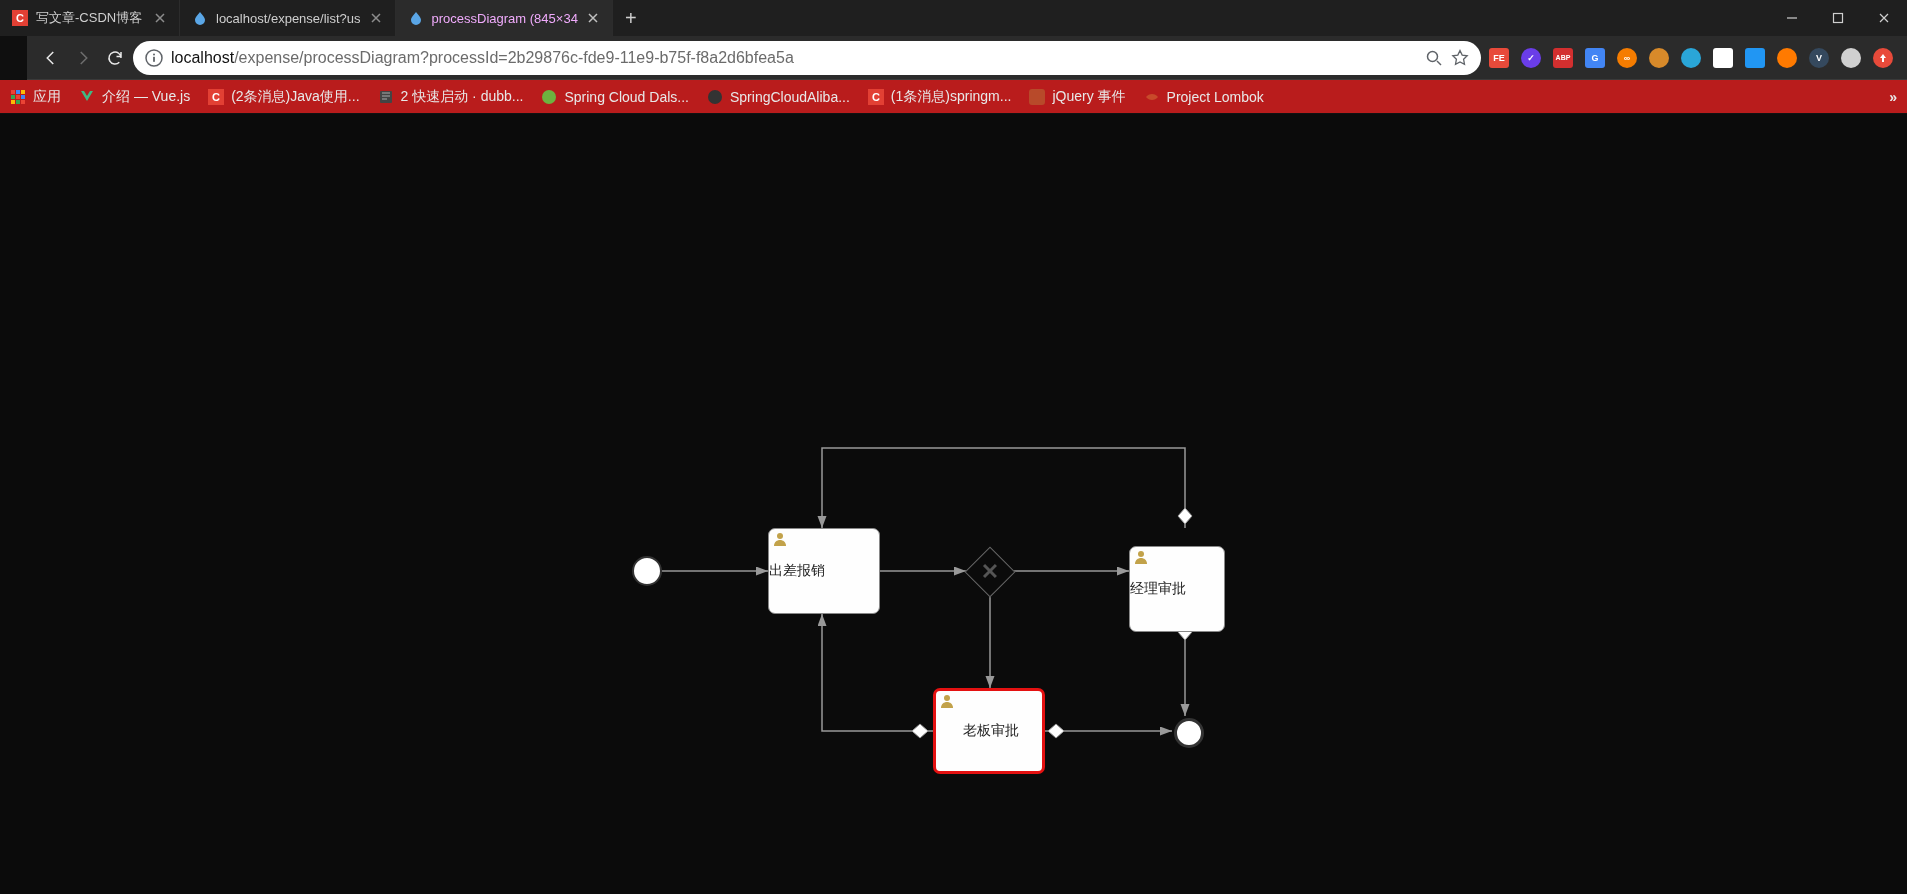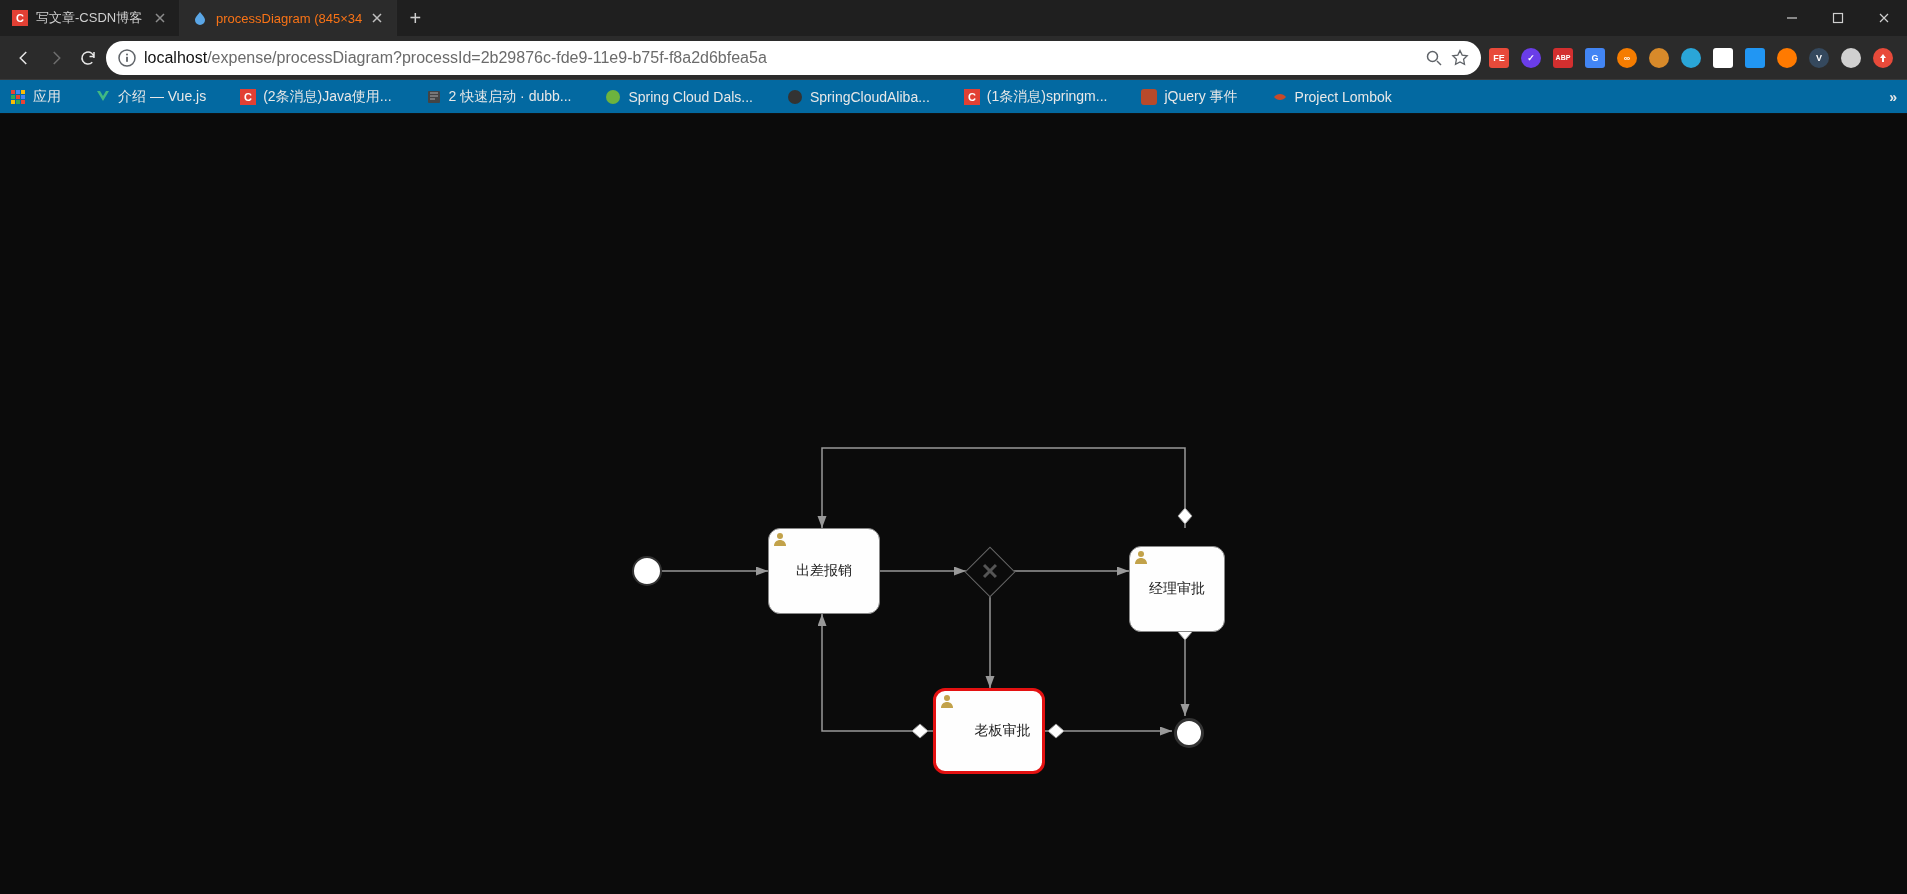--- a/index.html
+++ b/index.html
@@ -8,33 +8,33 @@
 
   
   .titlebar { height: 36px; background: #1f1f1f; display: flex; align-items: stretch; }
   .tabs { display: flex; flex: 1; align-items: stretch; }
   .tab {
     display: flex; align-items: center; gap: 8px;
     padding: 0 12px; min-width: 180px; max-width: 260px;
     border-right: 1px solid #2c2c2c; color: #cfcfcf;
     font-size: 13px; cursor: pointer; position: relative;
   }
-  .tab.active { background: #2b2b2b; color: #f97316; align-items: center; }
+  .tab.active { background: #2b2b2b; color: #f0abfc; align-items: center; }
   .tab .favicon { width: 16px; height: 16px; flex-shrink: 0; }
   .tab .tab-title { flex: 1; white-space: nowrap; overflow: hidden; text-overflow: ellipsis; }
   .tab .tab-close { width: 14px; height: 14px; opacity: 0.7; }
   .newtab { width: 36px; display: flex; align-items: center; justify-content: center; color: #cfcfcf; font-size: 20px; cursor: pointer; }
   .window-controls { display: flex; }
   .wc-btn { width: 46px; display: flex; align-items: center; justify-content: center; color: #cfcfcf; cursor: pointer; }
   .wc-btn svg { width: 12px; height: 12px; }
 
   
   .toolbar {
     height: 44px; background: #2b2b2b; display: flex; align-items: center;
-    padding: 0 10px; gap: 4px; border-bottom: 1px solid #3a3a3a;
+    padding: 0 10px; gap: 4px; border-bottom: 1px solid #3a3a3a; margin-left: 27px;
   }
   .nav-btn { width: 28px; height: 28px; display:flex; align-items:center; justify-content:center; color:#e8e8e8; cursor:pointer; border-radius:50%; }
   .nav-btn.disabled { opacity: 0.35; cursor: default; }
   .omnibox {
     flex: 1; height: 34px; background: #fff; border-radius: 17px;
     display: flex; align-items: center; padding: 0 12px; gap: 8px;
   }
   .omnibox .info-icon { width:18px; height:18px; color:#5f6368; }
   .omnibox .url { flex:1; font-size:16px; color:#3b3b3b; white-space:nowrap; overflow:hidden; text-overflow:ellipsis; cursor:text; }
   .omnibox .url .host { color:#111; }
@@ -51,38 +51,38 @@
   .ext.fe2 { background:#2aa6d8; }
   .ext.cn { background:#ffffff; color:#d22; border-radius:3px; }
   .ext.gr { background:#2196f3; border-radius:3px; }
   .ext.oc { background:#ff7a00; }
   .ext.vu { background:#35495e; }
   .avatar { width:20px; height:20px; border-radius:50%; background:#d0d0d0; }
   .up-badge { width:20px; height:20px; border-radius:50%; background:#e84a3a; display:flex; align-items:center; justify-content:center; }
 
   
   .bookmarks {
-    height: 34px; background: #0369a1; display:flex; align-items:center;
-    padding: 0 10px; gap: 34px; font-size: 14px; color:#e8e8e8; border-bottom:1px solid #111;
+    height: 34px; background: #b91c1c; display:flex; align-items:center;
+    padding: 0 10px; gap: 18px; font-size: 14px; color:#e8e8e8; border-bottom:1px solid #111;
   }
   .bm { display:flex; align-items:center; gap:7px; cursor:pointer; white-space:nowrap; }
   .bm .bm-icon { width:16px; height:16px; flex-shrink:0; }
   .bm-overflow { margin-left:auto; color:#e8e8e8; cursor:pointer; font-weight:bold; }
 
   
   .content {
     position: relative; width:100%; height: calc(100% - 36px - 44px - 34px);
     background:#0b0b0b; overflow:hidden;
   }
 
   
   .diagram { position:absolute; inset:0; }
   .node {
-    position:absolute; background:#fefefe; border:1px solid #888; border-radius:12px;
-    display:flex; align-items:center; justify-content:center; font-size:14px; color:#222;
+    position:absolute; background:#fefefe; border:1px solid #888; border-radius:7px;
+    display:flex; align-items:center; justify-content:flex-start; font-size:14px; color:#222;
   }
   .node .user-icon { position:absolute; top:3px; left:4px; width:14px; height:14px; }
   .node.highlight { border:3px solid #e41111;padding-left:27px; }
   .start-event {
     position:absolute; width:30px; height:30px; background:#fff; border:2px solid #333; border-radius:50%;
   }
   .end-event {
     position:absolute; width:30px; height:30px; background:#fff; border:3px solid #333; border-radius:50%;
   }
   .gateway {
@@ -110,20 +110,33 @@
       </span>
       <span class="tab-title">写文章-CSDN博客</span>
       <span class="tab-close">
         <svg viewBox="0 0 14 14">
             <path d="M3 3l8 8M11 3l-8 8" stroke="#bbb" stroke-width="1.5"></path>
           </svg>
       </span>
     </div>
 
 
+    <div class="tab">
+      <span class="favicon">
+        <svg viewBox="0 0 16 16">
+            <path d="M8 2c2 3 5 5 5 8a5 5 0 01-10 0c0-3 3-5 5-8z" fill="#5aa6e6"></path>
+          </svg>
+      </span>
+      <span class="tab-title">localhost/expense/list?us</span>
+      <span class="tab-close">
+        <svg viewBox="0 0 14 14">
+            <path d="M3 3l8 8M11 3l-8 8" stroke="#bbb" stroke-width="1.5"></path>
+          </svg>
+      </span>
+    </div>
 
 
     <div class="tab active">
       <span class="favicon">
         <svg viewBox="0 0 16 16">
             <path d="M8 2c2 3 5 5 5 8a5 5 0 01-10 0c0-3 3-5 5-8z" fill="#5aa6e6"></path>
           </svg>
       </span>
       <span class="tab-title">processDiagram (845×34</span>
       <span class="tab-close">

